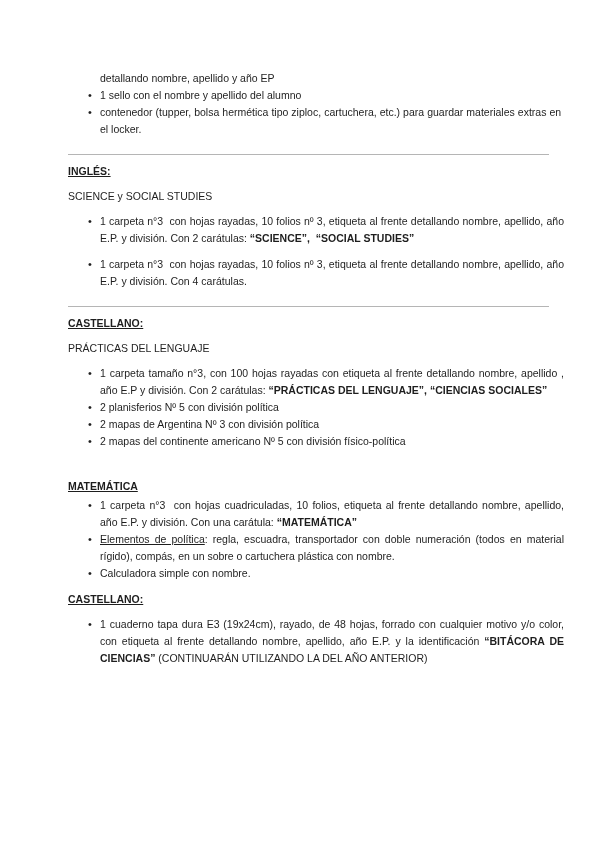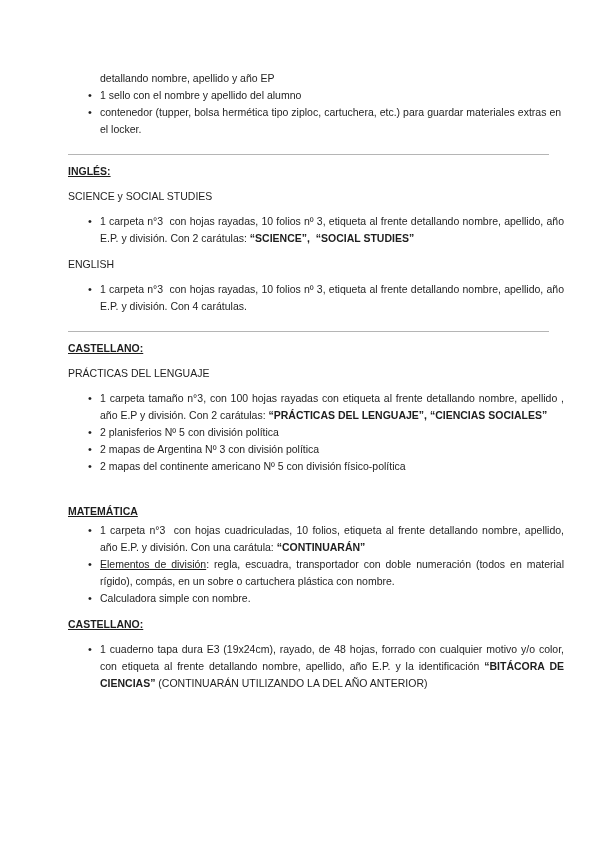--- a/index.html
+++ b/index.html
@@ -85,21 +85,20 @@
       </div>
       <div class="doc-divider"></div>
       <div class="doc-heading">INGLÉS:</div>
       <div class="doc-subheading">SCIENCE y SOCIAL STUDIES</div>
       <div class="doc-bullets">
         <div class="bullet-item">
           <span class="bullet-dot">•</span>
           <span class="bullet-text"><span>1 carpeta n°3&nbsp; con hojas rayadas, 10 folios nº 3, etiqueta al frente detallando nombre, apellido, año E.P. y división. Con 2 carátulas: </span><span class="b ">“SCIENCE”,&nbsp; “SOCIAL STUDIES”</span></span>
         </div>
       </div>
-      <div class="doc-subheading">ENGLISH</div>
       <div class="doc-bullets">
         <div class="bullet-item">
           <span class="bullet-dot">•</span>
           <span class="bullet-text"><span>1 carpeta n°3&nbsp; con hojas rayadas, 10 folios nº 3, etiqueta al frente detallando nombre, apellido, año E.P. y división. Con 4 carátulas.</span></span>
         </div>
       </div>
       <div class="doc-divider"></div>
       <div class="doc-heading">CASTELLANO:</div>
       <div class="doc-subheading">PRÁCTICAS DEL LENGUAJE</div>
       <div class="doc-bullets">
@@ -117,25 +116,25 @@
         </div>
         <div class="bullet-item">
           <span class="bullet-dot">•</span>
           <span class="bullet-text"><span>2 mapas del continente americano Nº 5 con división físico-política</span></span>
         </div>
       </div>
       <div class="doc-heading tight">MATEMÁTICA</div>
       <div class="doc-bullets">
         <div class="bullet-item">
           <span class="bullet-dot">•</span>
-          <span class="bullet-text"><span>1 carpeta n°3&nbsp; con hojas cuadriculadas, 10 folios, etiqueta al frente detallando nombre, apellido, año E.P. y división. Con una carátula: </span><span class="b ">“CONTINUARÁN”</span></span>
+          <span class="bullet-text"><span>1 carpeta n°3&nbsp; con hojas cuadriculadas, 10 folios, etiqueta al frente detallando nombre, apellido, año E.P. y división. Con una carátula: </span><span class="b ">“MATEMÁTICA”</span></span>
         </div>
         <div class="bullet-item">
           <span class="bullet-dot">•</span>
-          <span class="bullet-text"><span class="u">Elementos de división</span><span>: regla, escuadra, transportador con doble numeración (todos en material rígido), compás, en un sobre o cartuchera plástica con nombre.</span></span>
+          <span class="bullet-text"><span class="u">Elementos de política</span><span>: regla, escuadra, transportador con doble numeración (todos en material rígido), compás, en un sobre o cartuchera plástica con nombre.</span></span>
         </div>
         <div class="bullet-item">
           <span class="bullet-dot">•</span>
           <span class="bullet-text"><span>Calculadora simple con nombre.</span></span>
         </div>
       </div>
       <div class="doc-heading">CASTELLANO:</div>
       <div class="doc-bullets">
         <div class="bullet-item">
           <span class="bullet-dot">•</span>

